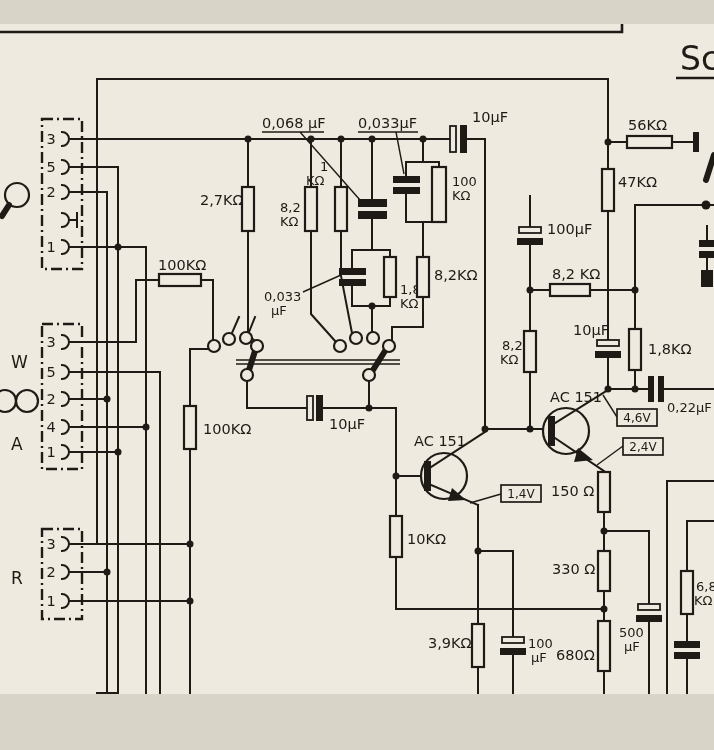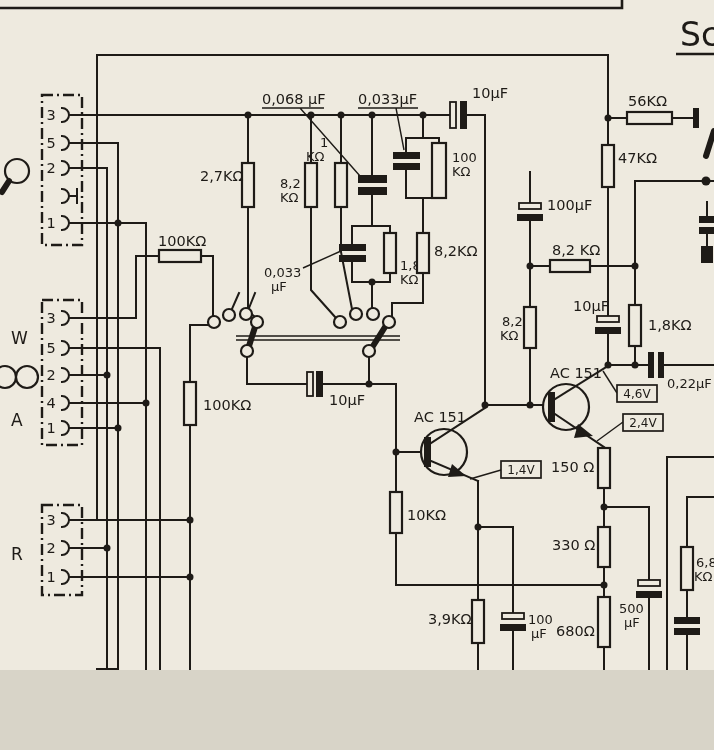--- a/index.html
+++ b/index.html
@@ -1,17 +1,17 @@
 <!DOCTYPE html>
 <html style="--ink: #1e1b17; --paper: #eeeadf;"><head>
 <meta charset="utf-8">
 <style>
   :root { --ink:#1e1b17; --paper:#eeeadf; }
   html,body{margin:0;padding:0;background:#d8d4c8;}
-  #stage{width:714px;height:670px;position:relative;background:var(--paper);overflow:hidden;}
+  #stage{width:714px;height:670px;position:relative;background:var(--paper);overflow:hidden;margin-top:24px;}
   svg{display:block;}
   .w  {fill:none;stroke:var(--ink);stroke-width:2;stroke-linecap:square;}
   .w1 {fill:none;stroke:var(--ink);stroke-width:1.4;}
   .w3 {fill:none;stroke:var(--ink);stroke-width:2.6;}
   .lv {fill:none;stroke:var(--ink);stroke-width:6;stroke-linecap:round;}
   .res{fill:var(--paper);stroke:var(--ink);stroke-width:2.2;}
   .bar{fill:var(--ink);stroke:none;}
   .hol{fill:var(--paper);stroke:var(--ink);stroke-width:1.8;}
   .dot{fill:var(--ink);stroke:none;}
   .oc {fill:var(--paper);stroke:var(--ink);stroke-width:2.2;}

